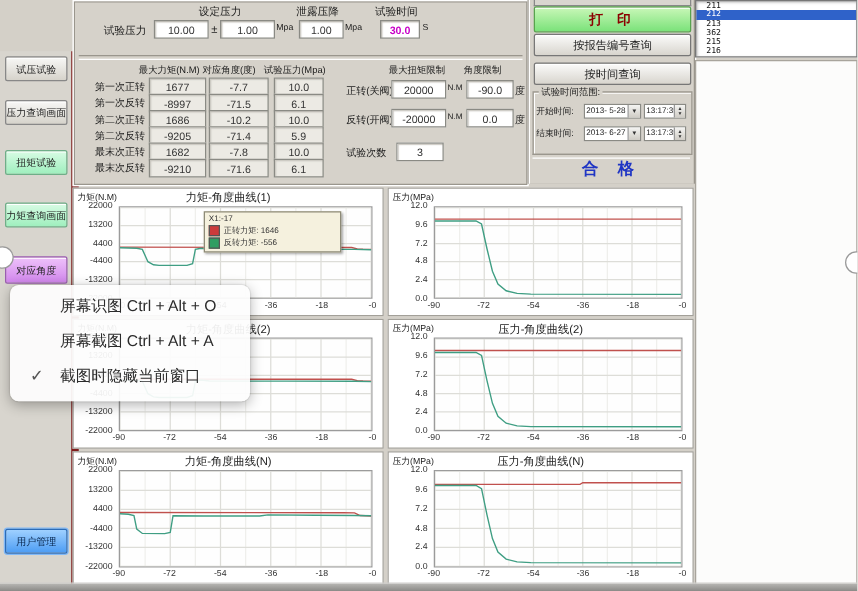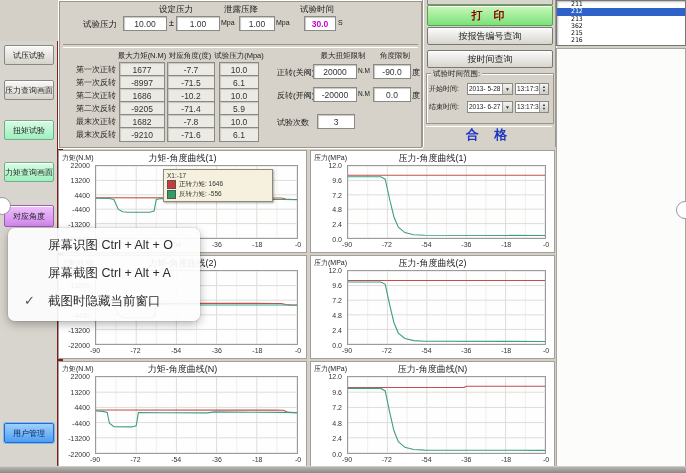--- a/index.html
+++ b/index.html
@@ -14,21 +14,21 @@
   .sb-gray{background:linear-gradient(#f8f8f6,#d6d3cb);}
   .sb-green{background:linear-gradient(#d8fbe4,#9fefbe);border-color:#6fae88;}
   .sb-purple{background:linear-gradient(#eec2fa,#d186ec);border-color:#9a5cb0;}
   .sb-blue{background:linear-gradient(#9fd0ff,#4d9df4);border-color:#2b6cb8;color:#06244c;box-shadow:0 0 0 1px #7fb8f8;}
   .notch{position:absolute;width:16px;height:16px;border-radius:50%;background:#fff;border:1px solid #9a9a9a;}
 
   
   #setgroup{position:absolute;left:58px;top:0;width:363px;height:147px;background:#d6d2ca;
     border:1px solid #fff;box-shadow:0 0 0 1px #9a968d inset;}
   .lbl{position:absolute;white-space:nowrap;color:#1a1a1a;}
-  .hdr{position:absolute;white-space:nowrap;font-size:7.5px;color:#1a1a1a;text-align:center;}
+  .hdr{position:absolute;white-space:nowrap;font-size:7.5px;color:#1a1a1a;text-align:left;}
   .field{position:absolute;height:13px;background:#fff;border:1px solid #8a8a84;box-shadow:inset 1px 1px 1px #c9c6bf;
     display:flex;align-items:center;justify-content:center;font-size:8.5px;color:#333;}
   .field.flat{background:#eceae4;}
   .groove-h{position:absolute;height:2px;border-top:1px solid #9a968d;border-bottom:1px solid #fff;}
 
   
   #qpanel{position:absolute;left:423px;top:0;width:131px;height:147px;background:#d6d2ca;
     border-left:1px solid #fff;border-right:1px solid #9a968d;box-shadow:-1px 0 0 #9a968d,1px 0 0 #fff;}
   .q-btn{position:absolute;left:3px;width:124px;border:1px solid #777;border-radius:2px;
     display:flex;align-items:center;justify-content:center;font-size:9px;
@@ -41,21 +41,21 @@
   .combo{position:relative;width:46px;height:12px;background:#fff;border:1px solid #8a8a84;font-size:6.5px;display:flex;align-items:center;padding-left:1px;box-sizing:border-box;}
   .combo .arrow{position:absolute;right:0;top:0;width:9px;height:10px;background:linear-gradient(#f4f4f2,#cfccc5);border-left:1px solid #999;
     display:flex;align-items:center;justify-content:center;font-size:5px;color:#333;}
   .spin{position:relative;width:34px;height:12px;background:#fff;border:1px solid #8a8a84;font-size:6.5px;display:flex;align-items:center;padding-left:1px;box-sizing:border-box;margin-left:2px;}
   .spin .ud{position:absolute;right:0;top:0;width:8px;height:10px;background:linear-gradient(#f4f4f2,#cfccc5);border-left:1px solid #999;
     display:flex;flex-direction:column;align-items:center;justify-content:center;font-size:4px;line-height:4px;color:#333;}
   #verdict{position:absolute;left:0;top:126px;width:100%;text-align:center;font-size:13px;font-weight:bold;letter-spacing:6px;}
 
   
   #reportlist{position:absolute;left:556px;top:0;width:128px;height:44px;background:#fff;border:1px solid #777;box-shadow:inset 1px 1px 2px #bbb;overflow:hidden;}
-  .rl-item{height:7.3px;line-height:7.3px;font-family:"DejaVu Sans Mono","Liberation Mono",monospace;font-size:6.5px;padding-left:14px;color:#111;}
+  .rl-item{height:7.3px;line-height:7.3px;font-family:"DejaVu Sans Mono","Liberation Mono",monospace;font-size:6.5px;padding-left:8px;color:#111;}
   .rl-item.selected{background:#2f62c9;color:#fff;}
   #whitepanel{position:absolute;left:556px;top:48px;width:128px;height:418px;background:#fcfcfb;border:1px solid #a8a49c;}
 
   
   .chart{position:absolute;background:#fff;border:1px solid #a3a099;}
   .c-unit{position:absolute;left:3px;top:2px;font-size:7px;color:#222;white-space:nowrap;}
   .c-title{position:absolute;left:0;right:0;top:1px;text-align:center;font-size:9px;color:#222;white-space:nowrap;border-radius:6px;}
   .c-ylab{position:absolute;left:0;top:14px;bottom:13px;width:34px;}
   .c-ylab div{position:absolute;right:3px;transform:translateY(-50%);font-size:7px;color:#333;white-space:nowrap;}
   .c-plot{position:absolute;left:36px;right:8px;top:14px;bottom:13px;border:1px solid #9b9b9b;background:#fefefe;}
@@ -89,21 +89,21 @@
     <div class="sb-btn sb-green" style="top:79px">扭矩试验</div>
     <div class="sb-btn sb-green" style="top:121px">力矩查询画面</div>
     <div class="sb-btn sb-purple" style="top:164px;height:20px">对应角度</div>
     <div class="sb-btn sb-blue" style="top:382px">用户管理</div>
     <div class="sb-btn sb-gray" style="top:450px;height:16px">最末次正转</div>
   </div>
   <div class="notch" style="left:-7px;top:197px;"></div>
 
   <div id="setgroup">
     <div class="lbl" style="left:57px;top:3px;width:120px;text-align:center;font-size:8.5px">设定压力</div>
-    <div class="lbl" style="left:165px;top:3px;width:60px;font-size:8.5px">泄露压降</div>
+    <div class="lbl" style="left:165px;top:3px;width:60px;text-align:center;font-size:8.5px">泄露压降</div>
     <div class="lbl" style="left:228px;top:3px;width:60px;text-align:center;font-size:8.5px">试验时间</div>
 
     <div class="lbl" style="left:24px;top:18px;font-size:8.5px">试验压力</div>
     <div class="field" style="left:64px;top:15px;width:42px">10.00</div>
     <div class="lbl" style="left:110px;top:17px">±</div>
     <div class="field" style="left:117px;top:15px;width:42px">1.00</div>
     <div class="lbl" style="left:162px;top:18px;font-size:7px">Mpa</div>
     <div class="field" style="left:180px;top:15px;width:34px">1.00</div>
     <div class="lbl" style="left:217px;top:18px;font-size:7px">Mpa</div>
     <div class="field" style="left:245px;top:15px;width:30px;color:#c800c8;font-weight:bold">30.0</div>
@@ -271,21 +271,20 @@
           <span>正转力矩: 1646</span>
         </div>
       <div class="lg-row">
           <span class="sw sw-green"></span>
           <span>反转力矩: -556</span>
         </div>
     </div>
   </div>
   <div class="chart" style="left:310px;top:150px;width:243px;height:101px">
     <div class="c-unit">压力(MPa)</div>
-    <div class="c-title">压力-角度曲线(1)</div>
     <div class="c-ylab">
         <div style="top: 0%;">12.0</div>
         <div style="top: 20%;">9.6</div>
         <div style="top: 40%;">7.2</div>
         <div style="top: 60%;">4.8</div>
         <div style="top: 80%;">2.4</div>
         <div style="top: 100%;">0.0</div>
       </div>
     <div class="c-plot">
         <svg viewBox="0 0 100 100" preserveAspectRatio="none">

